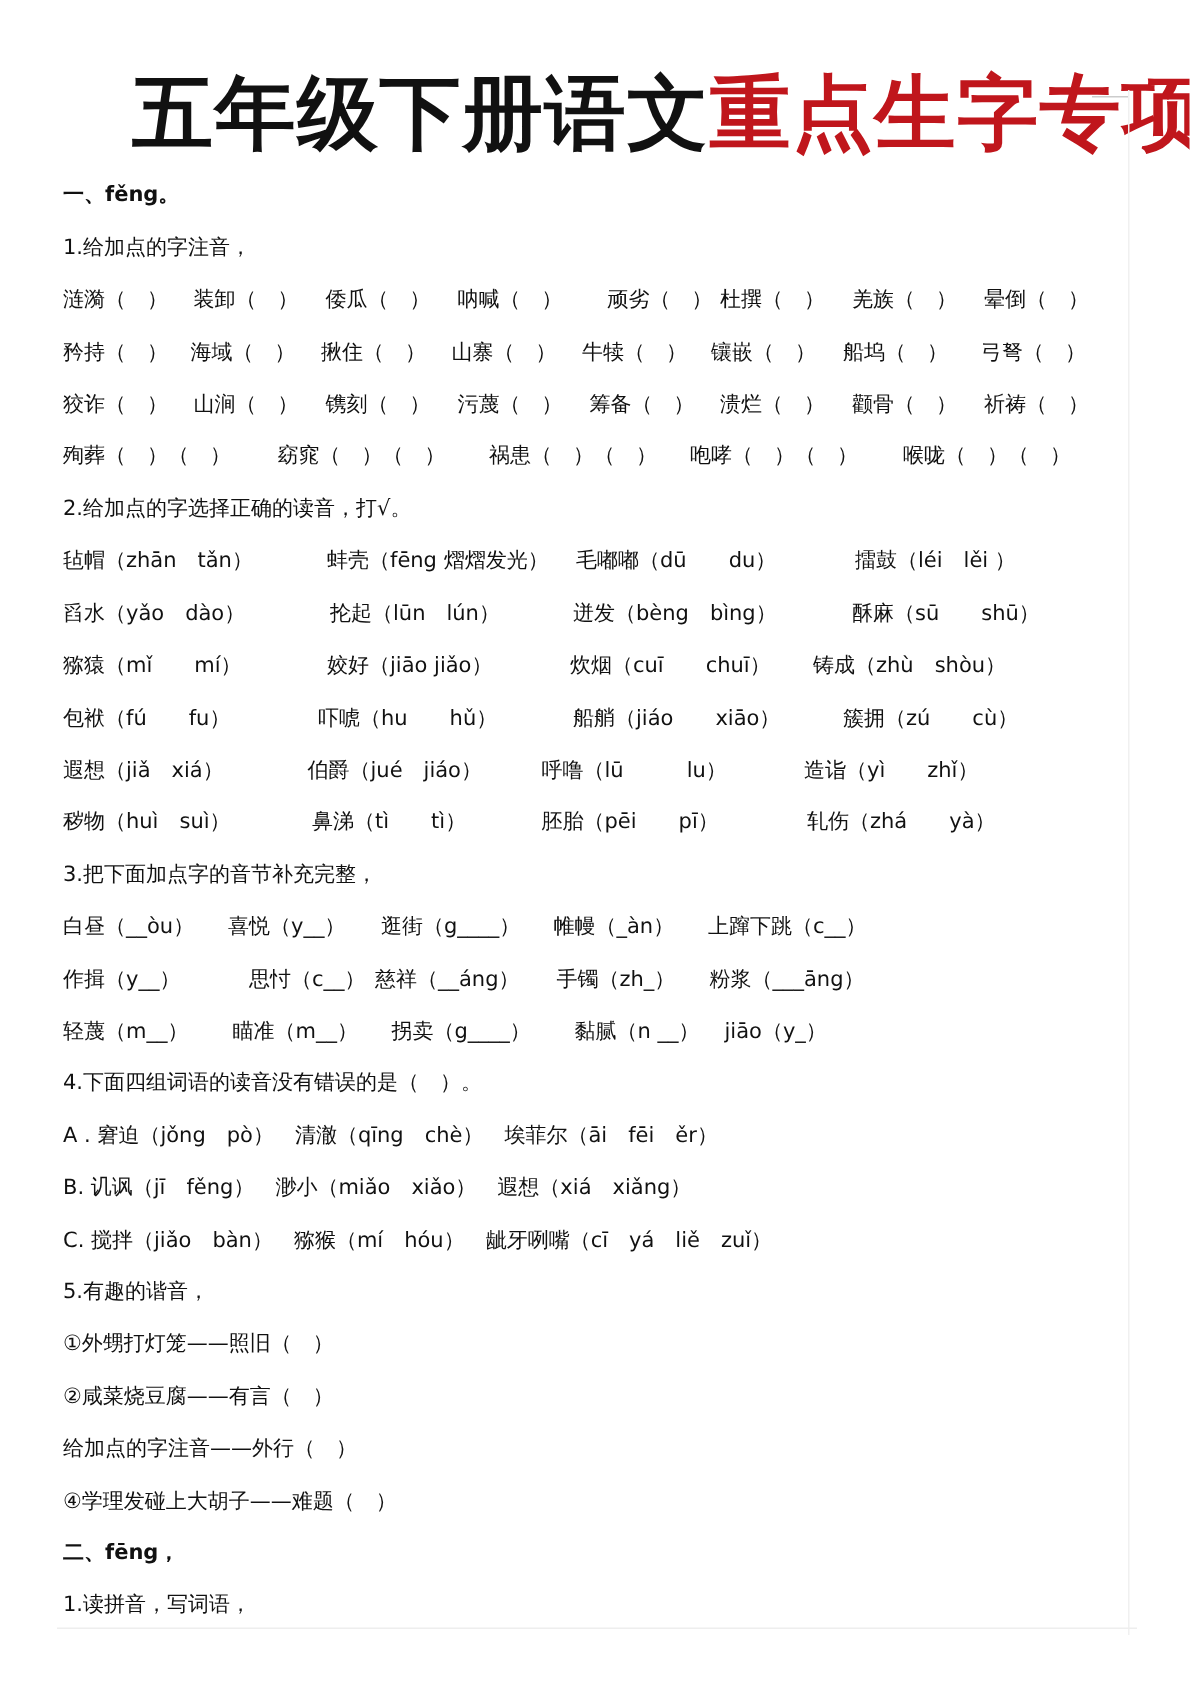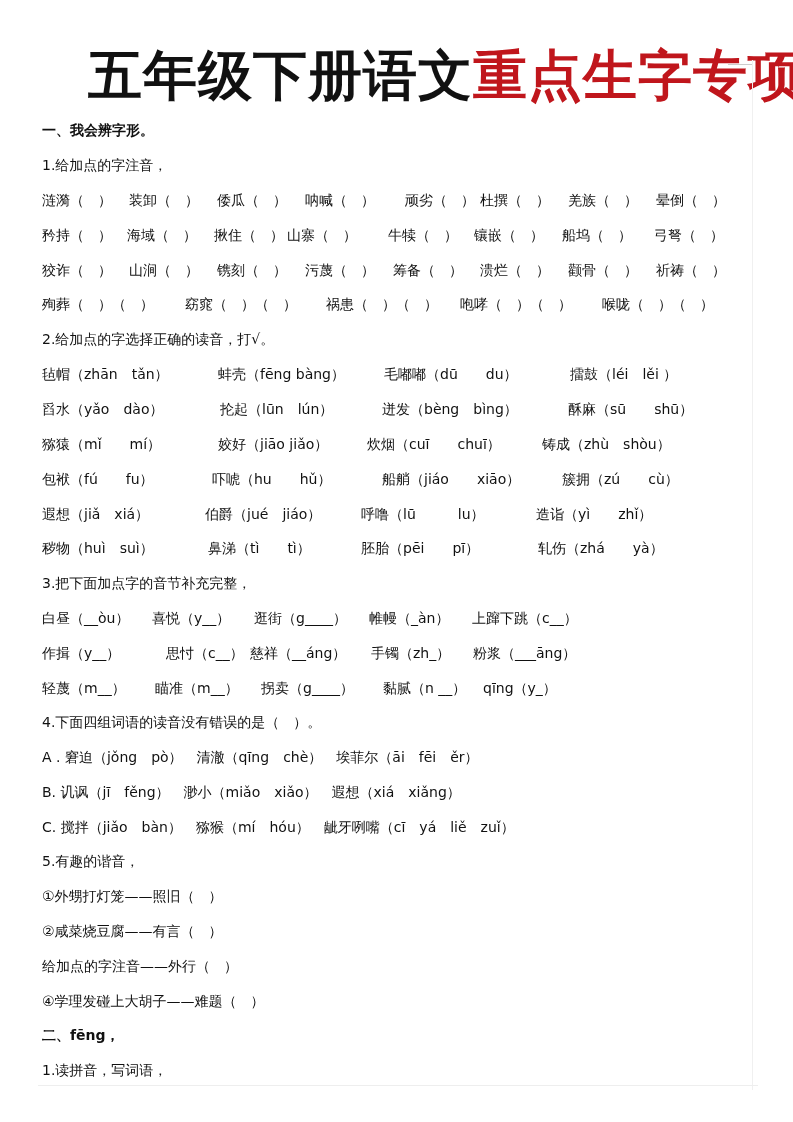--- a/index.html
+++ b/index.html
@@ -18,38 +18,38 @@
   .row { position: absolute; left: 42px; font-size: 14px; line-height: 20px; white-space: nowrap; height: 20px; }
   .cell { position: absolute; top: 0; white-space: nowrap; }
 </style>
 </head>
 <body>
 
 <div class="title"><span class="black">五年级下册语文</span><span class="red">重点生字专项练习</span></div>
 <div class="top-rule"></div>
 <div class="right-rule"></div>
 
-<div class="line bold" style="top:120px">一、我会辨字形。</div>
+<div class="line bold" style="top:120px">一、fěng。</div>
 <div class="line" style="top:155px">1.给加点的字注音，</div>
 
 <div class="row" style="top:190px">
   <span class="cell" style="left:0">涟漪（　）</span>
   <span class="cell" style="left:87px">装卸（　）</span>
   <span class="cell" style="left:175px">倭瓜（　）</span>
   <span class="cell" style="left:263px">呐喊（　）</span>
   <span class="cell" style="left:363px">顽劣（　）</span>
   <span class="cell" style="left:438px">杜撰（　）</span>
   <span class="cell" style="left:526px">羌族（　）</span>
   <span class="cell" style="left:614px">晕倒（　）</span>
 </div>
 <div class="row" style="top:225px">
   <span class="cell" style="left:0">矜持（　）</span>
   <span class="cell" style="left:85px">海域（　）</span>
   <span class="cell" style="left:172px">揪住（　）</span>
-  <span class="cell" style="left:245px">山寨（　）</span>
+  <span class="cell" style="left:259px">山寨（　）</span>
   <span class="cell" style="left:346px">牛犊（　）</span>
   <span class="cell" style="left:432px">镶嵌（　）</span>
   <span class="cell" style="left:520px">船坞（　）</span>
   <span class="cell" style="left:612px">弓弩（　）</span>
 </div>
 <div class="row" style="top:260px">
   <span class="cell" style="left:0">狡诈（　）</span>
   <span class="cell" style="left:87px">山涧（　）</span>
   <span class="cell" style="left:175px">镌刻（　）</span>
   <span class="cell" style="left:263px">污蔑（　）</span>
@@ -63,34 +63,34 @@
   <span class="cell" style="left:143px">窈窕（　）（　）</span>
   <span class="cell" style="left:284px">祸患（　）（　）</span>
   <span class="cell" style="left:418px">咆哮（　）（　）</span>
   <span class="cell" style="left:560px">喉咙（　）（　）</span>
 </div>
 
 <div class="line" style="top:329px">2.给加点的字选择正确的读音，打√。</div>
 
 <div class="row" style="top:364px">
   <span class="cell" style="left:0">毡帽（zhān　tǎn）</span>
-  <span class="cell" style="left:176px">蚌壳（fēng bàng）</span>
+  <span class="cell" style="left:176px">蚌壳（fēng 熠熠发光）</span>
   <span class="cell" style="left:342px">毛嘟嘟（dū　　du）</span>
   <span class="cell" style="left:528px">擂鼓（léi　lěi ）</span>
 </div>
 <div class="row" style="top:399px">
   <span class="cell" style="left:0">舀水（yǎo　dào）</span>
   <span class="cell" style="left:178px">抡起（lūn　lún）</span>
   <span class="cell" style="left:340px">迸发（bèng　bìng）</span>
   <span class="cell" style="left:526px">酥麻（sū　　shū）</span>
 </div>
 <div class="row" style="top:434px">
   <span class="cell" style="left:0">猕猿（mǐ　　mí）</span>
   <span class="cell" style="left:176px">姣好（jiāo jiǎo）</span>
-  <span class="cell" style="left:325px">炊烟（cuī　　chuī）</span>
+  <span class="cell" style="left:338px">炊烟（cuī　　chuī）</span>
   <span class="cell" style="left:500px">铸成（zhù　shòu）</span>
 </div>
 <div class="row" style="top:469px">
   <span class="cell" style="left:0">包袱（fú　　fu）</span>
   <span class="cell" style="left:170px">吓唬（hu　　hǔ）</span>
   <span class="cell" style="left:340px">船艄（jiáo　　xiāo）</span>
   <span class="cell" style="left:520px">簇拥（zú　　cù）</span>
 </div>
 <div class="row" style="top:504px">
   <span class="cell" style="left:0">遐想（jiǎ　xiá）</span>
@@ -119,21 +119,21 @@
   <span class="cell" style="left:124px">思忖（c__）</span>
   <span class="cell" style="left:208px">慈祥（__áng）</span>
   <span class="cell" style="left:329px">手镯（zh_）</span>
   <span class="cell" style="left:431px">粉浆（___āng）</span>
 </div>
 <div class="row" style="top:678px">
   <span class="cell" style="left:0">轻蔑（m__）</span>
   <span class="cell" style="left:113px">瞄准（m__）</span>
   <span class="cell" style="left:219px">拐卖（g____）</span>
   <span class="cell" style="left:341px">黏腻（n __）</span>
-  <span class="cell" style="left:441px">qīng（y_）</span>
+  <span class="cell" style="left:441px">jiāo（y_）</span>
 </div>
 
 <div class="line" style="top:712px">4.下面四组词语的读音没有错误的是（　）。</div>
 <div class="line" style="top:747px">A . 窘迫（jǒng　pò）　清澈（qīng　chè）　埃菲尔（āi　fēi　ěr）</div>
 <div class="line" style="top:782px">B. 讥讽（jī　fěng）　渺小（miǎo　xiǎo）　遐想（xiá　xiǎng）</div>
 <div class="line" style="top:817px">C. 搅拌（jiǎo　bàn）　猕猴（mí　hóu）　龇牙咧嘴（cī　yá　liě　zuǐ）</div>
 
 <div class="line" style="top:851px">5.有趣的谐音，</div>
 <div class="line" style="top:886px">①外甥打灯笼——照旧（　）</div>
 <div class="line" style="top:921px">②咸菜烧豆腐——有言（　）</div>

